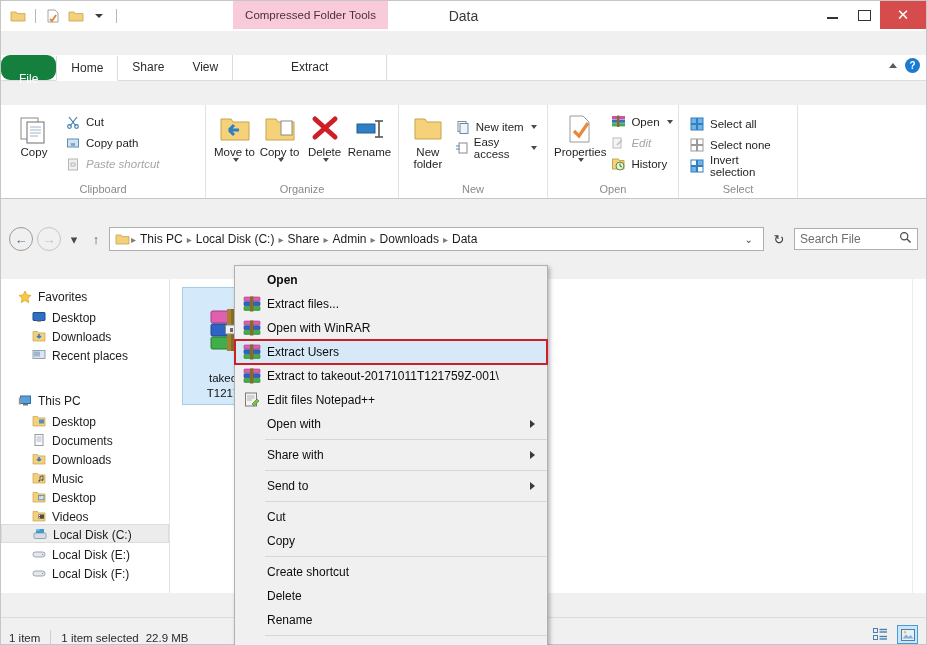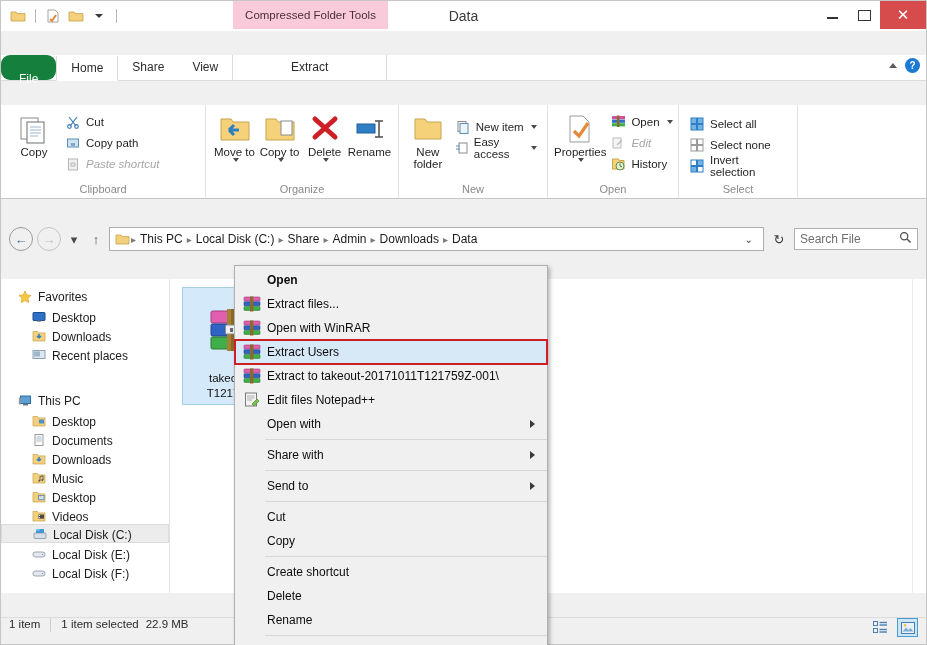--- a/index.html
+++ b/index.html
@@ -190,21 +190,21 @@
     line-height: 15px;
   }
   .scrollbar {
     position: absolute; right: 0; top: 0; bottom: 0; width: 13px;
     background: #fff; border-left: 1px solid #ececec;
   }
 
   
   .statusbar {
     height: 26px; background: #f0f0f0; border-top: 1px solid #dcdcdc;
-    display: flex; align-items: flex-start; font-size: 11.5px; color: #2b2b2b;
+    display: flex; align-items: flex-end; font-size: 11.5px; color: #2b2b2b;
     padding: 0 8px; flex: none; position: relative;
   }
   .st-sep { width: 1px; height: 14px; background: #cfcfcf; margin: 0 10px; }
   .view-btns { position: absolute; right: 8px; display: flex; gap: 6px; align-items:center;}
   .vbtn { width: 21px; height: 19px; display:flex;align-items:center;justify-content:center;}
   .vbtn.active { background: #cde6f7; border: 1px solid #4a9ad4; box-sizing: border-box;}
 
   
   .ctxmenu {
     position: absolute; left: 233px; top: 264px;

